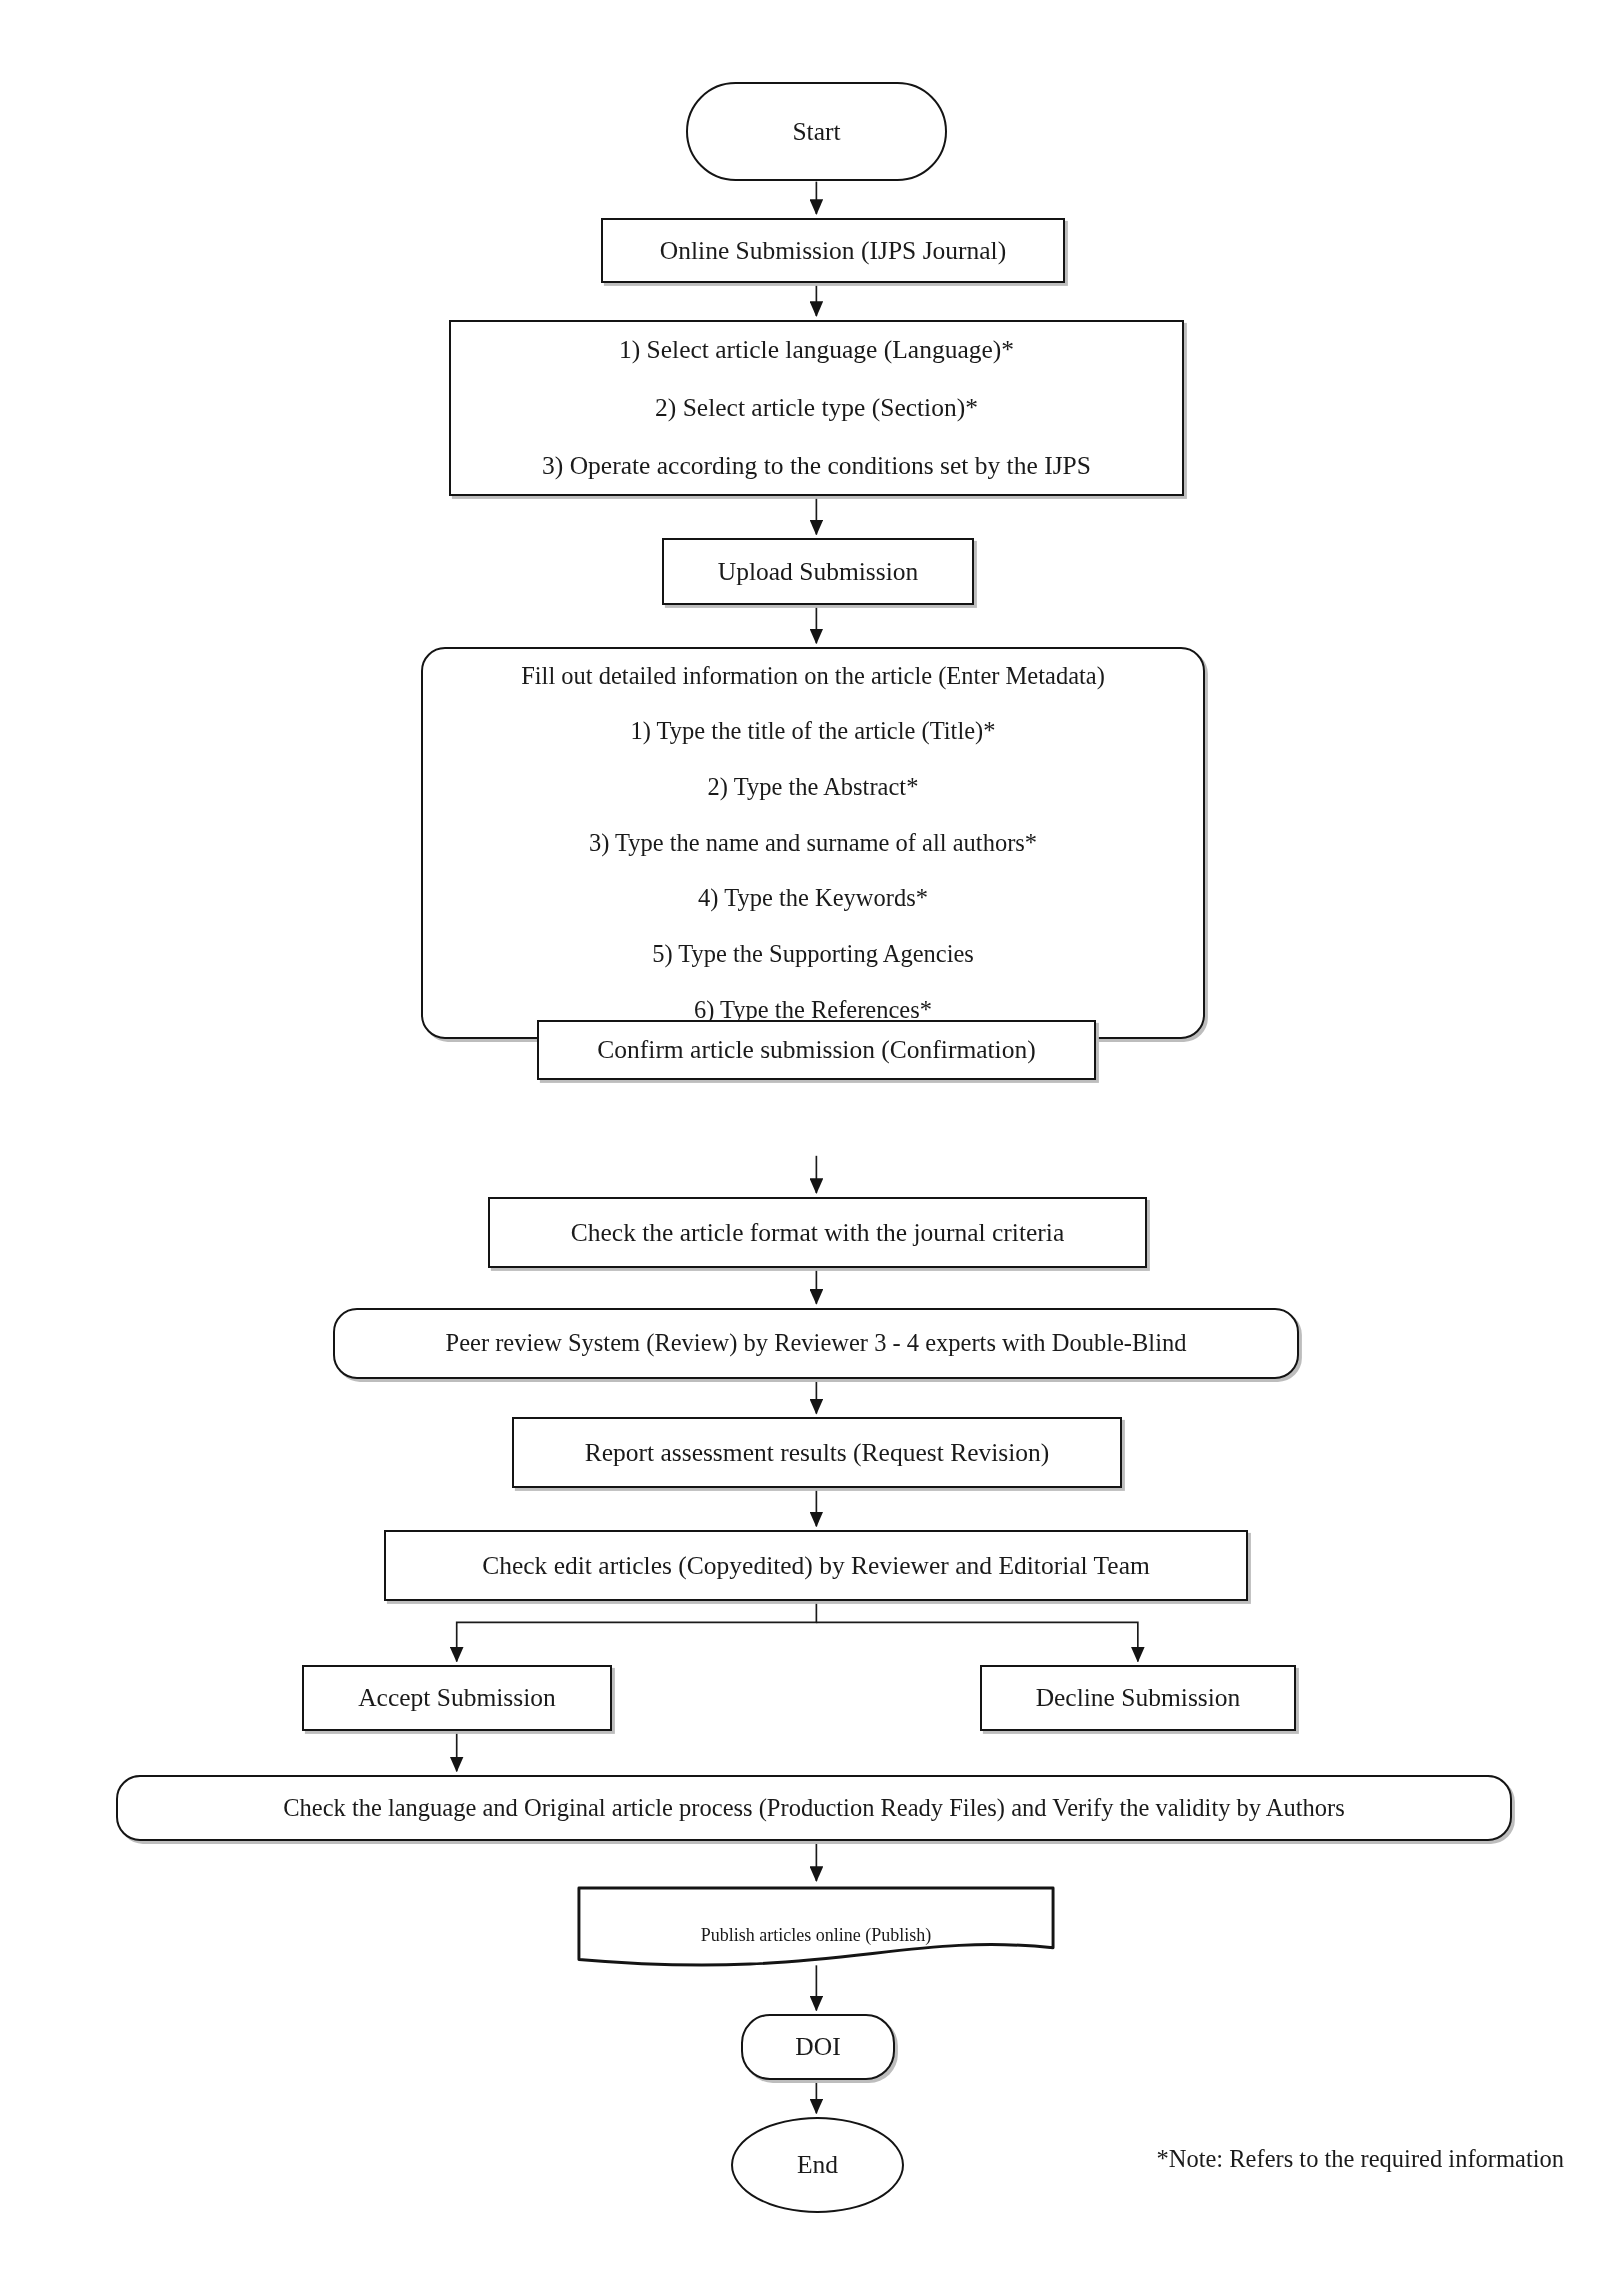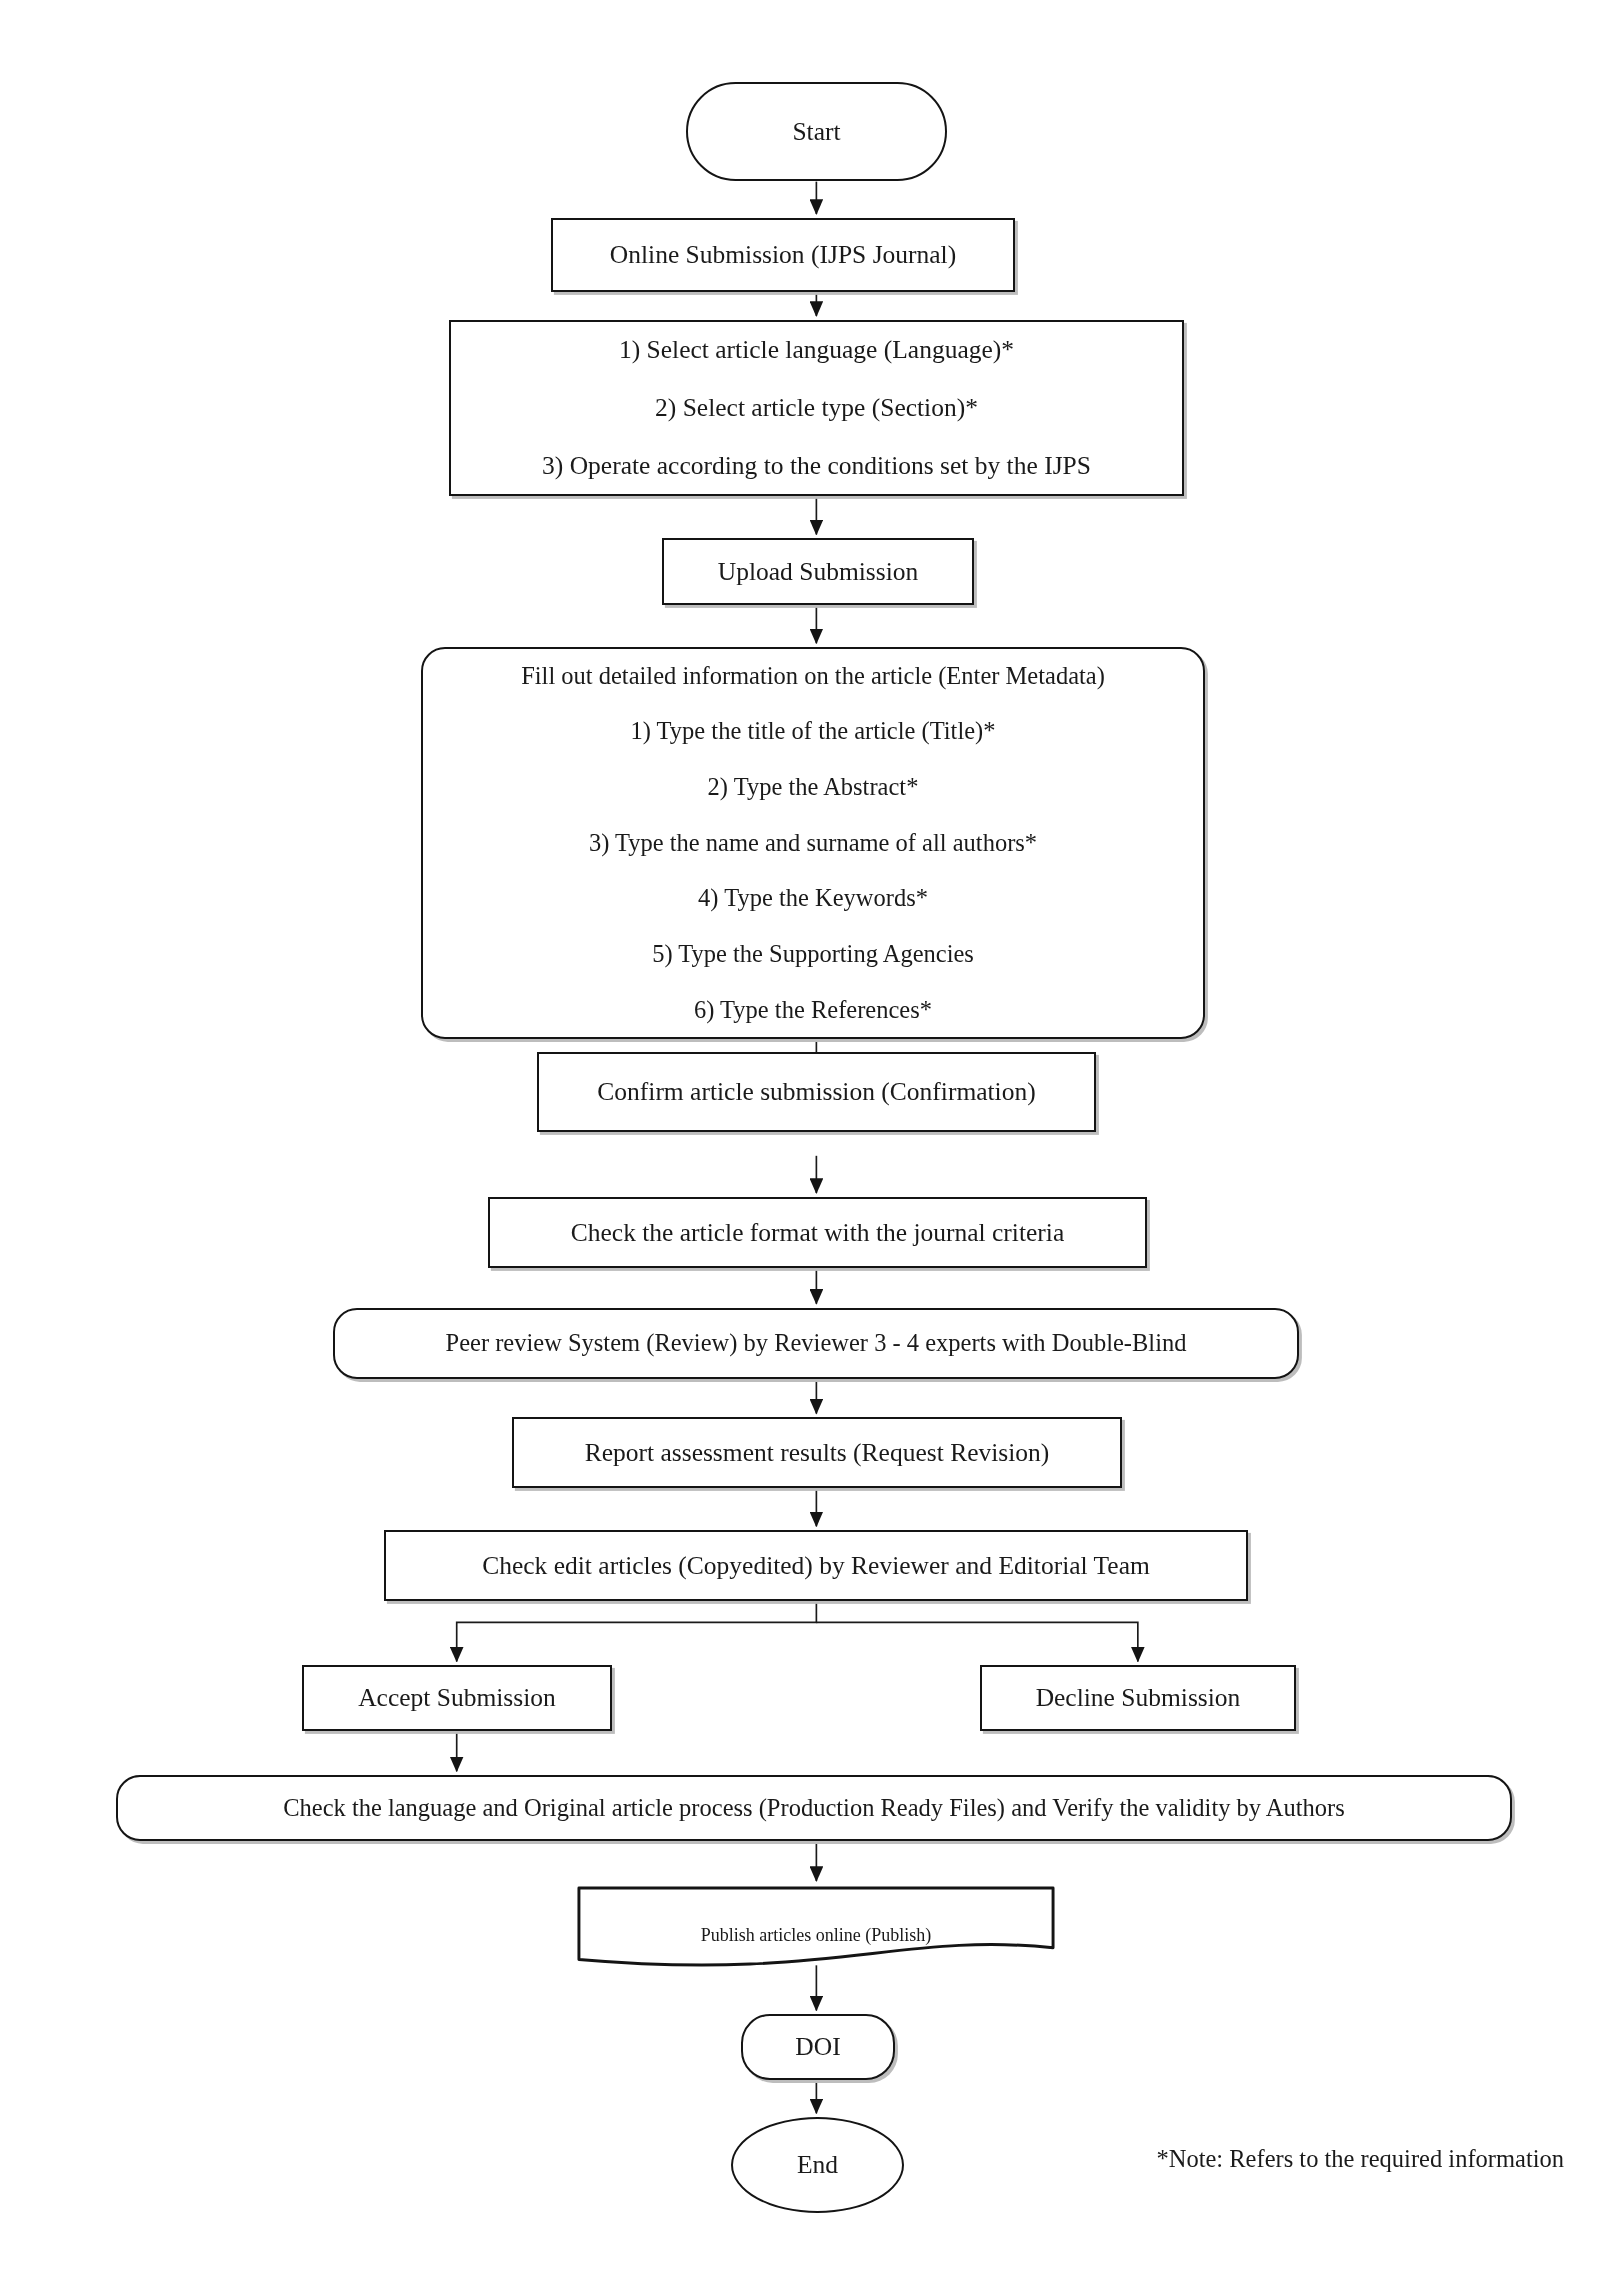--- a/index.html
+++ b/index.html
@@ -92,21 +92,21 @@
       <path d="M833,1878 V1919" marker-end="url(#arrow)"></path>
       <path d="M833,2005 V2051" marker-end="url(#arrow)"></path>
       <path d="M833,2122 V2156" marker-end="url(#arrow)"></path>
     </g>
   </svg>
 
   <div class="node terminator" style="left:686px; top:82px; width:261px; height:99px;">
     <span>Start</span>
   </div>
 
-  <div class="node rect" style="left:551px; top:218px; width:464px; height:74px;">
+  <div class="node rect" style="left:601px; top:218px; width:464px; height:65px;">
     <span>Online Submission (IJPS Journal)</span>
   </div>
 
   <div class="node rect multi" style="left:449px; top:320px; width:735px; height:176px;">
     <div class="line">1) Select article language (Language)*</div>
     <div class="line">2) Select article type (Section)*</div>
     <div class="line">3) Operate according to the conditions set by the IJPS</div>
   </div>
 
   <div class="node rect" style="left:662px; top:538px; width:312px; height:67px;">
@@ -116,21 +116,21 @@
   <div class="node rect multi tight" style="left:421px; top:647px; width:784px; height:392px;">
     <div class="line">Fill out detailed information on the article (Enter Metadata)</div>
     <div class="line">1) Type the title of the article (Title)*</div>
     <div class="line">2) Type the Abstract*</div>
     <div class="line">3) Type the name and surname of all authors*</div>
     <div class="line">4) Type the Keywords*</div>
     <div class="line">5) Type the Supporting Agencies</div>
     <div class="line">6) Type the References*</div>
   </div>
 
-  <div class="node rect" style="left:537px; top:1052px; width:559px; height:80px;">
+  <div class="node rect" style="left:537px; top:1020px; width:559px; height:60px;">
     <span>Confirm article submission (Confirmation)</span>
   </div>
 
   <div class="node rect" style="left:488px; top:1197px; width:659px; height:71px;">
     <span>Check the article format with the journal criteria</span>
   </div>
 
   <div class="node rect tight" style="left:333px; top:1308px; width:966px; height:71px;">
     <span>Peer review System (Review) by Reviewer 3 - 4 experts with Double-Blind</span>
   </div>

